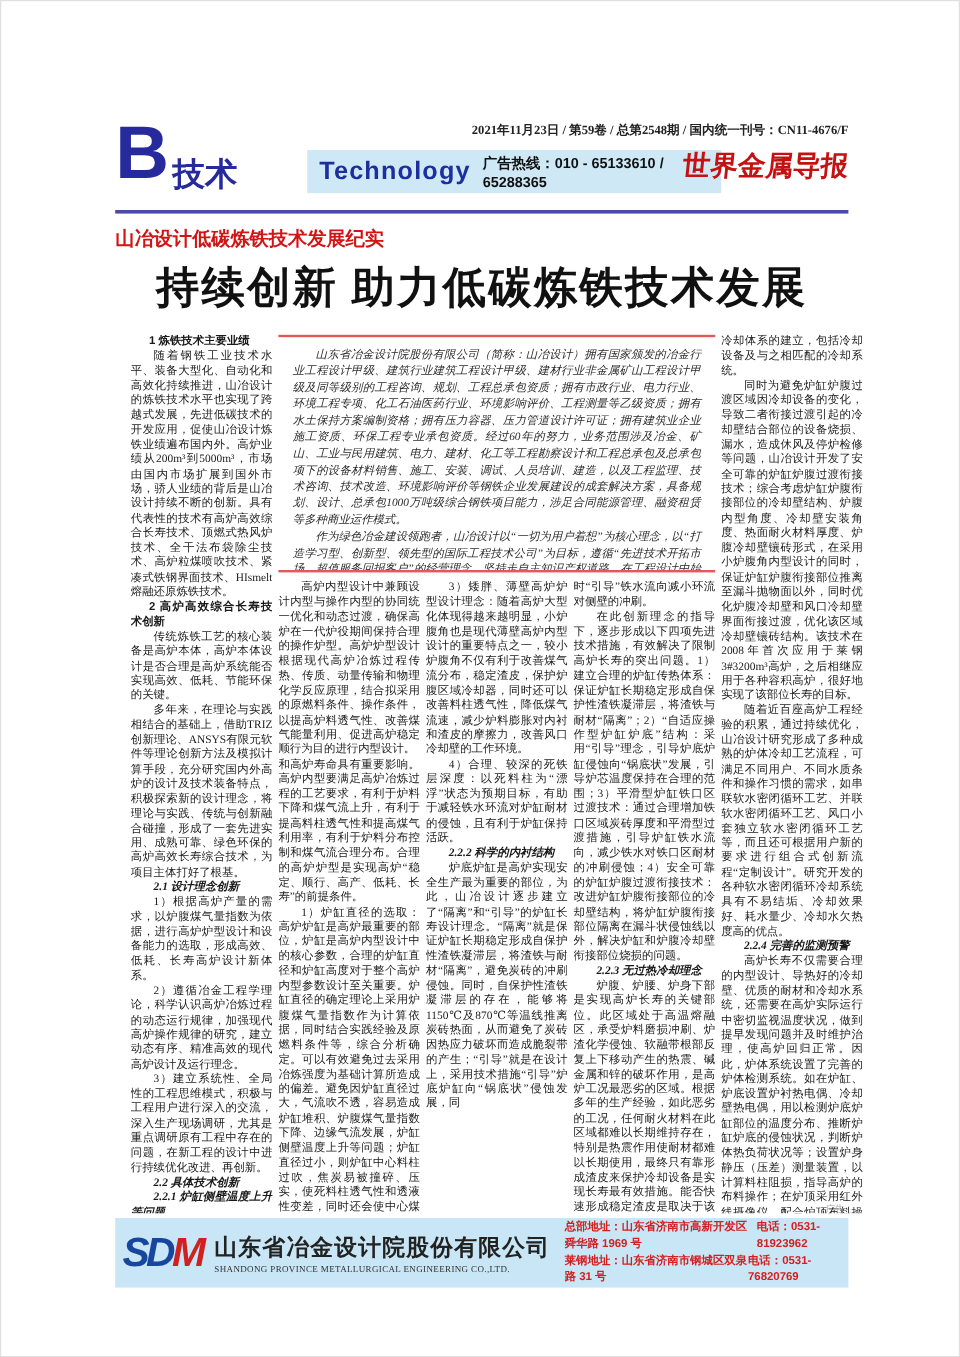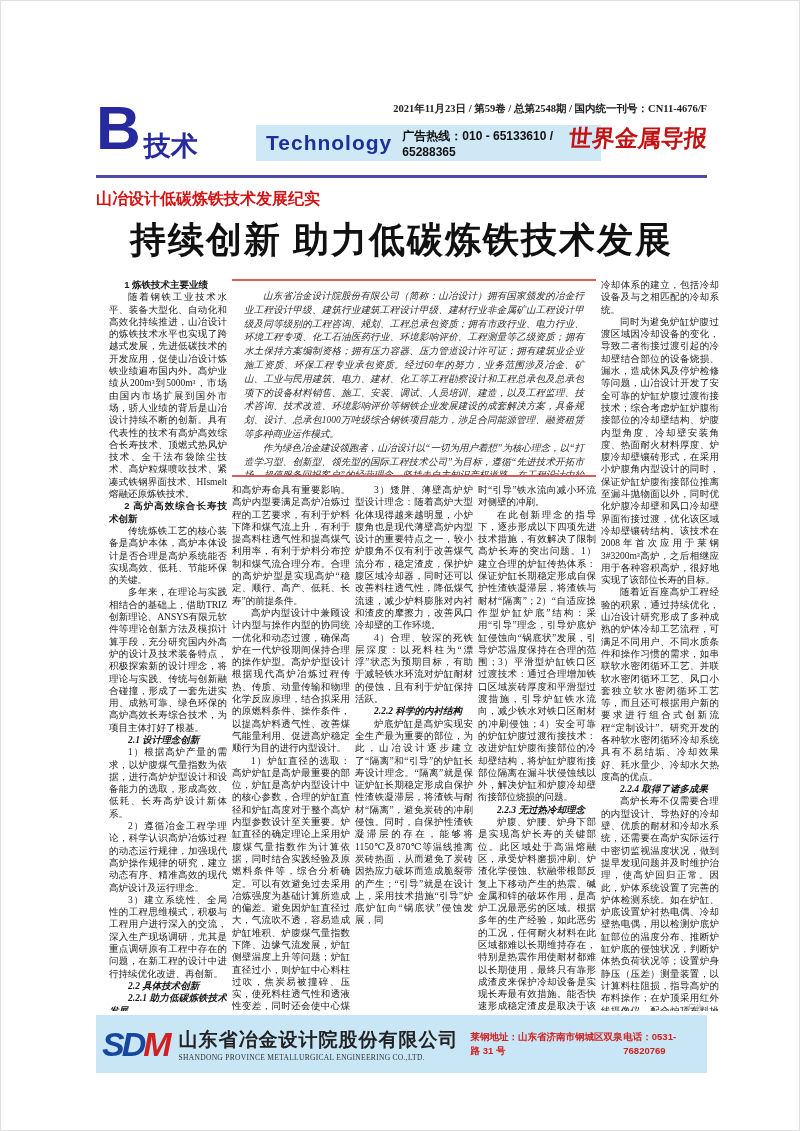--- a/index.html
+++ b/index.html
@@ -94,65 +94,69 @@
         <p class="blk sec">1 炼铁技术主要业绩</p>
         <p class="blk p">随着钢铁工业技术水平、装备大型化、自动化和高效化持续推进，山冶设计的炼铁技术水平也实现了跨越式发展，先进低碳技术的开发应用，促使山冶设计炼铁业绩遍布国内外。高炉业绩从200m³到5000m³，市场由国内市场扩展到国外市场，骄人业绩的背后是山冶设计持续不断的创新。具有代表性的技术有高炉高效综合长寿技术、顶燃式热风炉技术、全干法布袋除尘技术、高炉粒煤喷吹技术、紧凑式铁钢界面技术、HIsmelt熔融还原炼铁技术。</p>
         <p class="blk sec">2 高炉高效综合长寿技术创新</p>
         <p class="blk p">传统炼铁工艺的核心装备是高炉本体，高炉本体设计是否合理是高炉系统能否实现高效、低耗、节能环保的关键。</p>
         <p class="blk p">多年来，在理论与实践相结合的基础上，借助TRIZ创新理论、ANSYS有限元软件等理论创新方法及模拟计算手段，充分研究国内外高炉的设计及技术装备特点，积极探索新的设计理念，将理论与实践、传统与创新融合碰撞，形成了一套先进实用、成熟可靠、绿色环保的高炉高效长寿综合技术，为项目主体打好了根基。</p>
         <p class="blk sub">2.1 设计理念创新</p>
         <p class="blk p">1）根据高炉产量的需求，以炉腹煤气量指数为依据，进行高炉炉型设计和设备能力的选取，形成高效、低耗、长寿高炉设计新体系。</p>
         <p class="blk p">2）遵循冶金工程学理论，科学认识高炉冶炼过程的动态运行规律，加强现代高炉操作规律的研究，建立动态有序、精准高效的现代高炉设计及运行理念。</p>
         <p class="blk p">3）建立系统性、全局性的工程思维模式，积极与工程用户进行深入的交流，深入生产现场调研，尤其是重点调研原有工程中存在的问题，在新工程的设计中进行持续优化改进、再创新。</p>
         <p class="blk sub">2.2 具体技术创新</p>
-        <p class="blk sub">2.2.1 助力低碳炼铁技术发展</p>
+        <p class="blk sub">2.2.1 炉缸侧壁温度上升等问题</p>
       </div>
     <div class="middle">
       <div class="intro-box">
           <p>山东省冶金设计院股份有限公司（简称：山冶设计）拥有国家颁发的冶金行业工程设计甲级、建筑行业建筑工程设计甲级、建材行业非金属矿山工程设计甲级及同等级别的工程咨询、规划、工程总承包资质；拥有市政行业、电力行业、环境工程专项、化工石油医药行业、环境影响评价、工程测量等乙级资质；拥有水土保持方案编制资格；拥有压力容器、压力管道设计许可证；拥有建筑业企业施工资质、环保工程专业承包资质。经过60年的努力，业务范围涉及冶金、矿山、工业与民用建筑、电力、建材、化工等工程勘察设计和工程总承包及总承包项下的设备材料销售、施工、安装、调试、人员培训、建造，以及工程监理、技术咨询、技术改造、环境影响评价等钢铁企业发展建设的成套解决方案，具备规划、设计、总承包1000万吨级综合钢铁项目能力，涉足合同能源管理、融资租赁等多种商业运作模式。</p>
           <p>作为绿色冶金建设领跑者，山冶设计以“一切为用户着想”为核心理念，以“打造学习型、创新型、领先型的国际工程技术公司”为目标，遵循“先进技术开拓市场，超值服务回报客户”的经营理念，坚持走自主知识产权道路，在工程设计中始终跟踪世界钢铁行业前沿技术，大力研究开发应用科技含量高、资源消耗少、环境污染少、经济效益好的先进技术，取得了诸多成果。</p>
         </div>
       <div class="middle-cols">
         <div class="col">
+            <p class="blk p">高炉内型设计中兼顾设计内型与操作内型的协同统一优化和动态过渡，确保高炉在一代炉役期间保持合理的操作炉型。高炉炉型设计根据现代高炉冶炼过程传热、传质、动量传输和物理化学反应原理，结合拟采用的原燃料条件、操作条件，以提高炉料透气性、改善煤气能量利用、促进高炉稳定顺行为目的进行内型设计。</p>
             <p class="blk cont">和高炉寿命具有重要影响。高炉内型要满足高炉冶炼过程的工艺要求，有利于炉料下降和煤气流上升，有利于提高料柱透气性和提高煤气利用率，有利于炉料分布控制和煤气流合理分布。合理的高炉炉型是实现高炉“稳定、顺行、高产、低耗、长寿”的前提条件。</p>
-            <p class="blk p">高炉内型设计中兼顾设计内型与操作内型的协同统一优化和动态过渡，确保高炉在一代炉役期间保持合理的操作炉型。高炉炉型设计根据现代高炉冶炼过程传热、传质、动量传输和物理化学反应原理，结合拟采用的原燃料条件、操作条件，以提高炉料透气性、改善煤气能量利用、促进高炉稳定顺行为目的进行内型设计。</p>
             <p class="blk p">1）炉缸直径的选取：高炉炉缸是高炉最重要的部位，炉缸是高炉内型设计中的核心参数，合理的炉缸直径和炉缸高度对于整个高炉内型参数设计至关重要。炉缸直径的确定理论上采用炉腹煤气量指数作为计算依据，同时结合实践经验及原燃料条件等，综合分析确定。可以有效避免过去采用冶炼强度为基础计算所造成的偏差。避免因炉缸直径过大，气流吹不透，容易造成炉缸堆积、炉腹煤气量指数下降、边缘气流发展，炉缸侧壁温度上升等问题；炉缸直径过小，则炉缸中心料柱过吹，焦炭易被撞碎、压实，使死料柱透气性和透液性变差，同时还会使中心煤气流紊乱。</p>
           </div>
         <div class="col">
             <p class="blk p">3）矮胖、薄壁高炉炉型设计理念：随着高炉大型化体现得越来越明显，小炉腹角也是现代薄壁高炉内型设计的重要特点之一，较小炉腹角不仅有利于改善煤气流分布，稳定渣皮，保护炉腹区域冷却器，同时还可以改善料柱透气性，降低煤气流速，减少炉料膨胀对内衬和渣皮的摩擦力，改善风口冷却壁的工作环境。</p>
             <p class="blk p">4）合理、较深的死铁层深度：以死料柱为“漂浮”状态为预期目标，有助于减轻铁水环流对炉缸耐材的侵蚀，且有利于炉缸保持活跃。</p>
             <p class="blk sub">2.2.2 科学的内衬结构</p>
             <p class="blk p">炉底炉缸是高炉实现安全生产最为重要的部位，为此，山冶设计逐步建立了“隔离”和“引导”的炉缸长寿设计理念。“隔离”就是保证炉缸长期稳定形成自保护性渣铁凝滞层，将渣铁与耐材“隔离”，避免炭砖的冲刷侵蚀。同时，自保护性渣铁凝滞层的存在，能够将1150℃及870℃等温线推离炭砖热面，从而避免了炭砖因热应力破坏而造成脆裂带的产生；“引导”就是在设计上，采用技术措施“引导”炉底炉缸向“锅底状”侵蚀发展，同</p>
           </div>
         <div class="col">
             <p class="blk cont">时“引导”铁水流向减小环流对侧壁的冲刷。</p>
             <p class="blk p">在此创新理念的指导下，逐步形成以下四项先进技术措施，有效解决了限制高炉长寿的突出问题。1）建立合理的炉缸传热体系：保证炉缸长期稳定形成自保护性渣铁凝滞层，将渣铁与耐材“隔离”；2）“自适应操作型炉缸炉底”结构：采用“引导”理念，引导炉底炉缸侵蚀向“锅底状”发展，引导炉芯温度保持在合理的范围；3）平滑型炉缸铁口区过渡技术：通过合理增加铁口区域炭砖厚度和平滑型过渡措施，引导炉缸铁水流向，减少铁水对铁口区耐材的冲刷侵蚀；4）安全可靠的炉缸炉腹过渡衔接技术：改进炉缸炉腹衔接部位的冷却壁结构，将炉缸炉腹衔接部位隔离在漏斗状侵蚀线以外，解决炉缸和炉腹冷却壁衔接部位烧损的问题。</p>
             <p class="blk sub">2.2.3 无过热冷却理念</p>
             <p class="blk p">炉腹、炉腰、炉身下部是实现高炉长寿的关键部位。此区域处于高温熔融区，承受炉料磨损冲刷、炉渣化学侵蚀、软融带根部反复上下移动产生的热震、碱金属和锌的破坏作用，是高炉工况最恶劣的区域。根据多年的生产经验，如此恶劣的工况，任何耐火材料在此区域都难以长期维持存在，特别是热震作用使耐材都难以长期使用，最终只有靠形成渣皮来保护冷却设备是实现长寿最有效措施。能否快速形成稳定渣皮是取决于该区域是否有合理高效的冷却体系，即无过热</p>
           </div>
       </div>
     </div>
     <div class="col">
         <p class="blk cont">冷却体系的建立，包括冷却设备及与之相匹配的冷却系统。</p>
         <p class="blk p">同时为避免炉缸炉腹过渡区域因冷却设备的变化，导致二者衔接过渡引起的冷却壁结合部位的设备烧损、漏水，造成休风及停炉检修等问题，山冶设计开发了安全可靠的炉缸炉腹过渡衔接技术；综合考虑炉缸炉腹衔接部位的冷却壁结构、炉腹内型角度、冷却壁安装角度、热面耐火材料厚度、炉腹冷却壁镶砖形式，在采用小炉腹角内型设计的同时，保证炉缸炉腹衔接部位推离至漏斗抛物面以外，同时优化炉腹冷却壁和风口冷却壁界面衔接过渡，优化该区域冷却壁镶砖结构。该技术在2008年首次应用于莱钢3#3200m³高炉，之后相继应用于各种容积高炉，很好地实现了该部位长寿的目标。</p>
         <p class="blk p">随着近百座高炉工程经验的积累，通过持续优化，山冶设计研究形成了多种成熟的炉体冷却工艺流程，可满足不同用户、不同水质条件和操作习惯的需求，如串联软水密闭循环工艺、并联软水密闭循环工艺、风口小套独立软水密闭循环工艺等，而且还可根据用户新的要求进行组合式创新流程“定制设计”。研究开发的各种软水密闭循环冷却系统具有不易结垢、冷却效果好、耗水量少、冷却水欠热度高的优点。</p>
-        <p class="blk sub">2.2.4 取得了诸多成果</p>
+        <p class="blk sub">2.2.4 完善的监测预警</p>
         <p class="blk p">高炉长寿不仅需要合理的内型设计、导热好的冷却壁、优质的耐材和冷却水系统，还需要在高炉实际运行中密切监视温度状况，做到提早发现问题并及时维护治理，使高炉回归正常。因此，炉体系统设置了完善的炉体检测系统。如在炉缸、炉底设置炉衬热电偶、冷却壁热电偶，用以检测炉底炉缸部位的温度分布、推断炉缸炉底的侵蚀状况，判断炉体热负荷状况等；设置炉身静压（压差）测量装置，以计算料柱阻损，指导高炉的布料操作；在炉顶采用红外线摄像仪，配合炉顶布料操作。高炉软水密</p>
       </div>
   </div>
 
   <div class="ad-label">广告</div>
 
   <div class="footer">
     <div class="sdm-logo"><span class="sdm-s">S</span><span class="sdm-d">D</span><span class="sdm-m">M</span></div>
     <div class="company">
       <div class="company-cn">山东省冶金设计院股份有限公司</div>
       <div class="company-en">SHANDONG PROVINCE METALLURGICAL ENGINEERING CO.,LTD.</div>
     </div>
     <div class="addresses">
       <div class="addr-row">
+        <span>总部地址：山东省济南市高新开发区舜华路 1969 号</span>
+        <span>电话：0531-81923962</span>
+      </div>
+      <div class="addr-row">
         <span>莱钢地址：山东省济南市钢城区双泉路 31 号</span>
         <span>电话：0531-76820769</span>
       </div>
     </div>
   </div>
 
 </div>
 
 </body></html>

